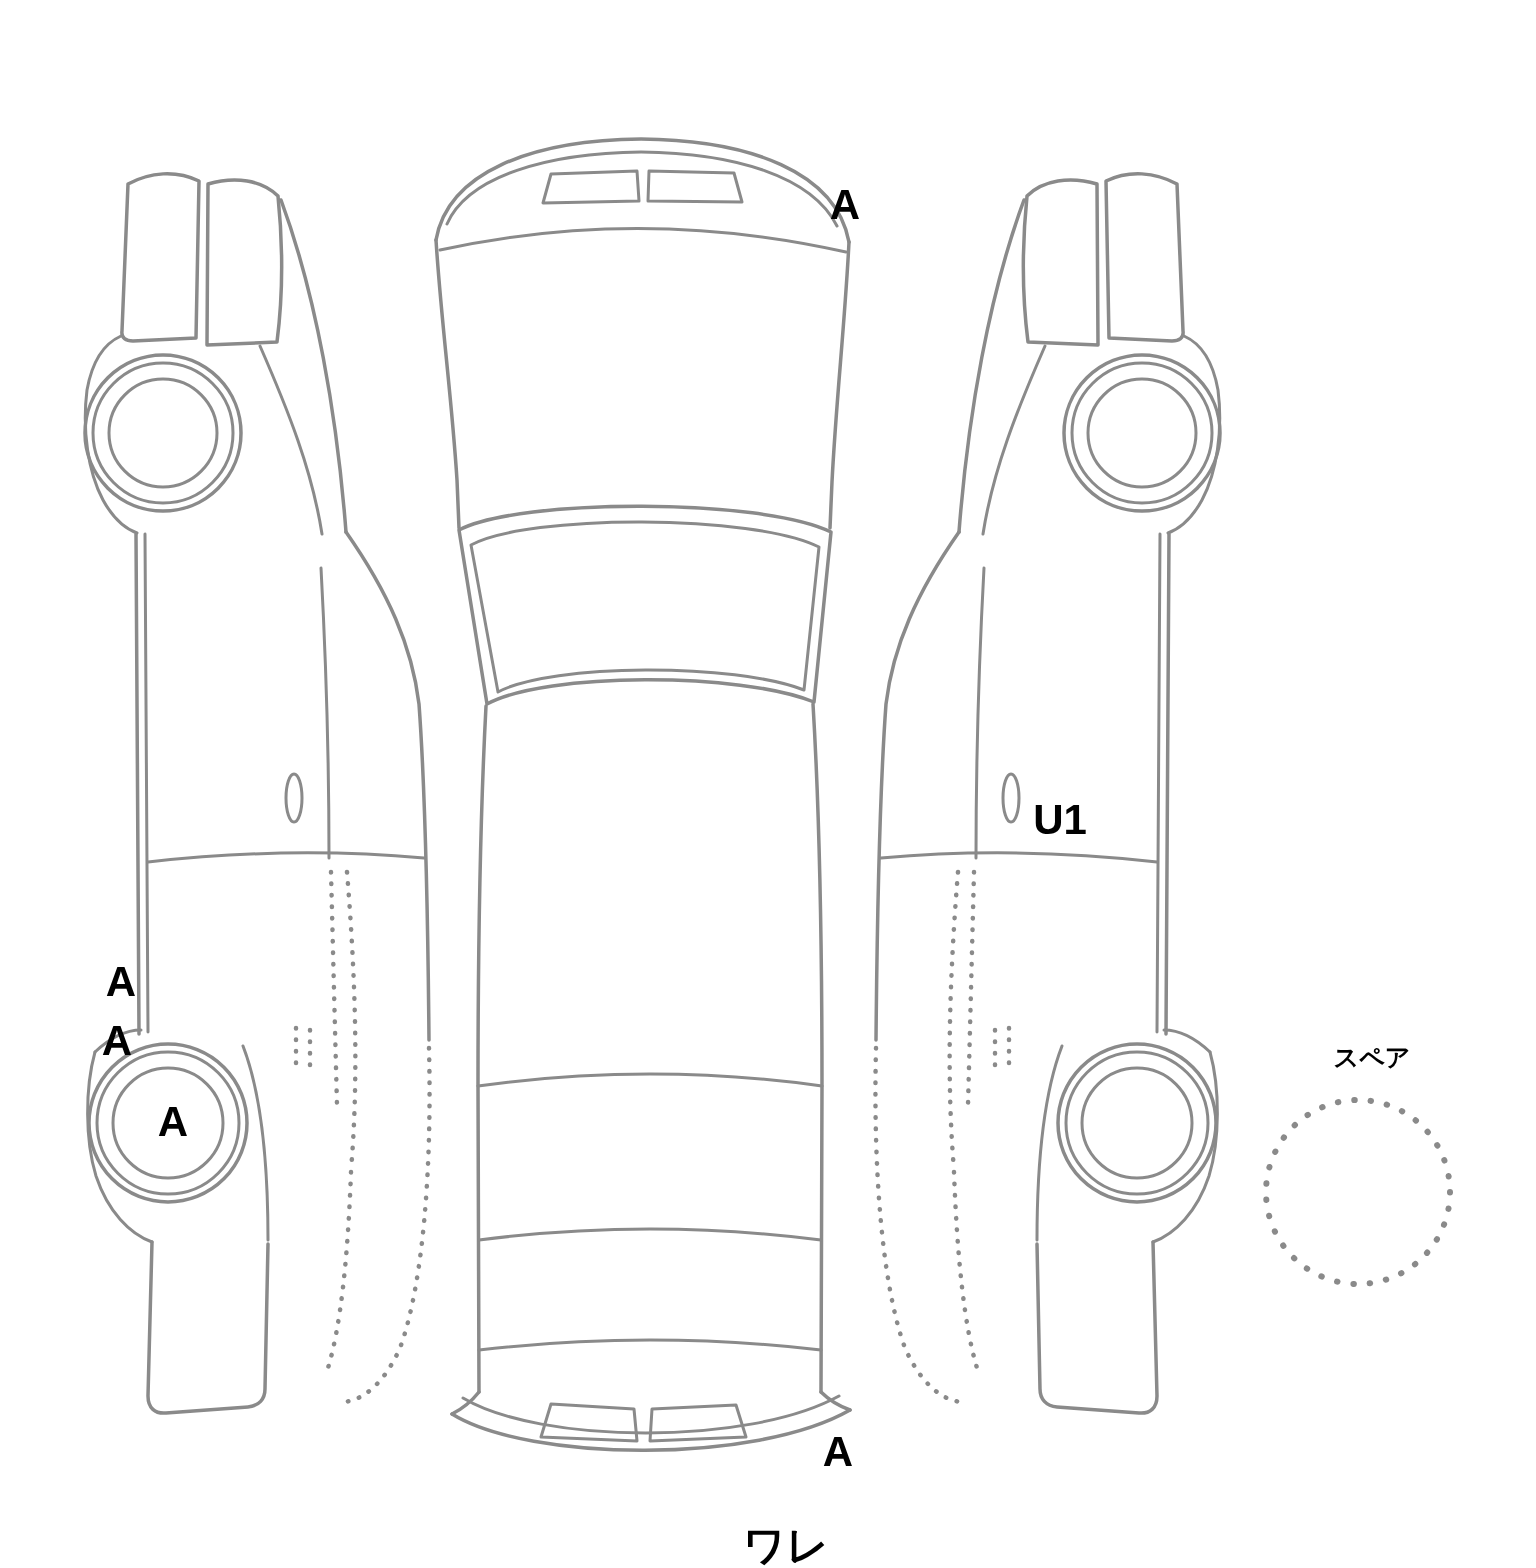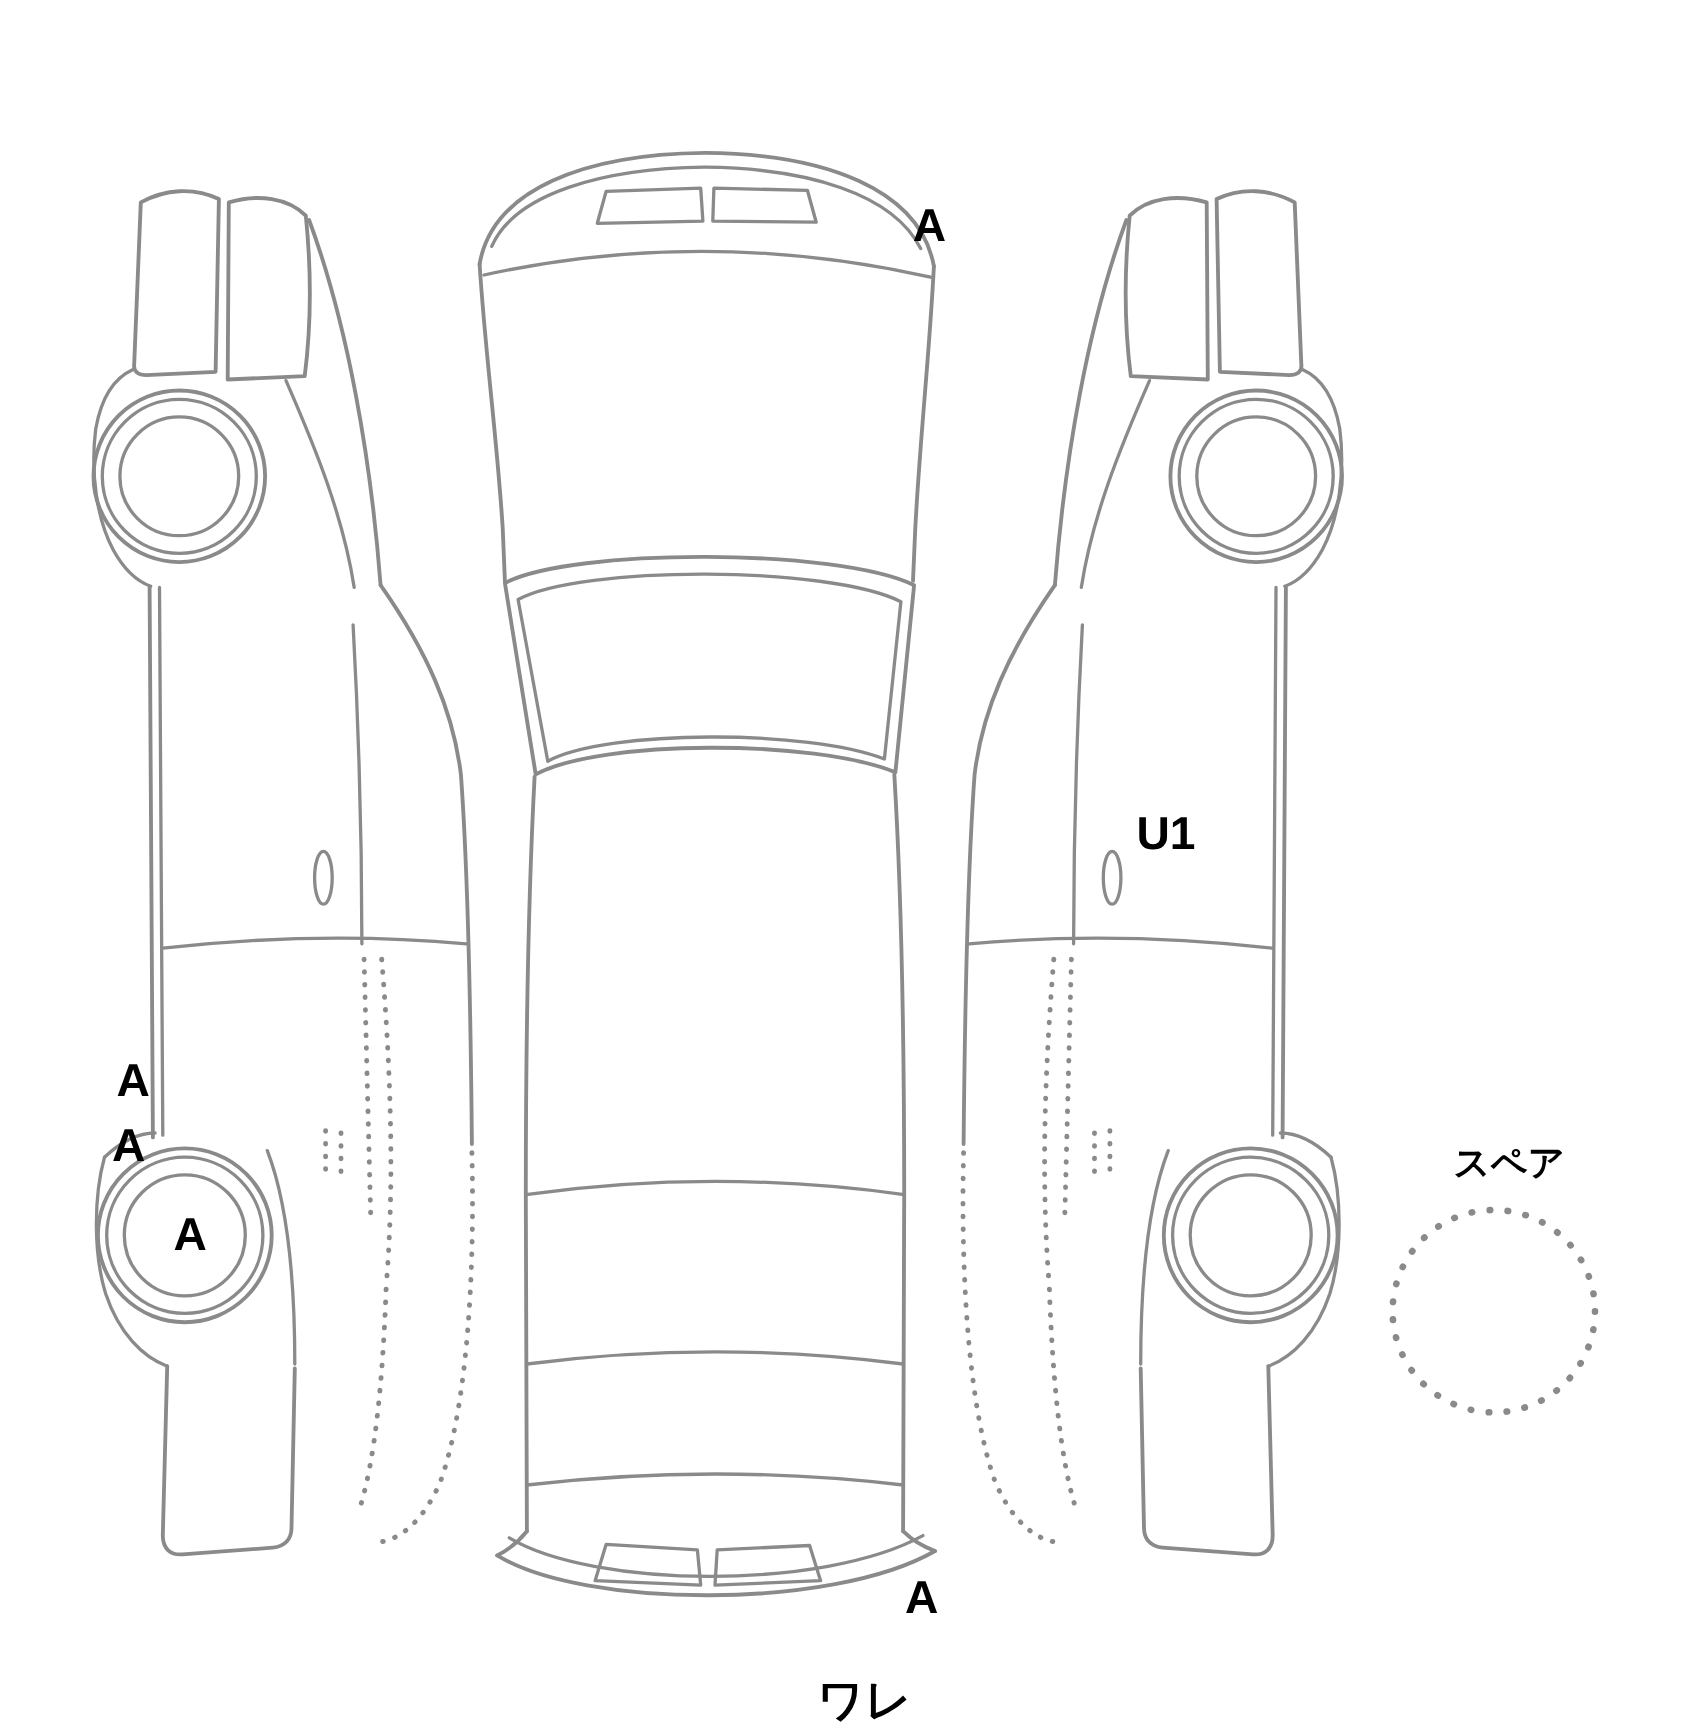--- a/index.html
+++ b/index.html
@@ -22,21 +22,21 @@
   .dot-big{fill:none;stroke:var(--line);stroke-width:6;stroke-dasharray:0.5 16;stroke-linecap:round;}
   .ann{
     position:absolute;
     transform:translate(-50%,-50%);
     color:var(--text);
     font-size:42px;
     font-weight:600;
     line-height:1;
     white-space:nowrap;
   }
-  .ann.small{font-size:33px;}
+  .ann.small{font-size:25px;}
 </style>
 </head>
 <body>
 
 <div class="stage">
 
   <svg width="1536" height="1568" viewBox="0 0 1536 1568" xmlns="http://www.w3.org/2000/svg">
 
     <g>
 
@@ -108,21 +108,21 @@
 
     <use href="#side-view" transform="matrix(-1 0 0 1 1305 0)"></use>
 
     <g>
       <circle class="dot-big" cx="1358" cy="1192" r="92"></circle>
     </g>
   </svg>
 
   <span class="ann" style="left:845px;top:205px">A</span>
 
-  <span class="ann" style="left:1060px;top:758px">U1</span>
+  <span class="ann" style="left:1060px;top:820px">U1</span>
 
   <span class="ann" style="left:121px;top:982px">A</span>
 
   <span class="ann" style="left:117px;top:1041px">A</span>
 
   <span class="ann" style="left:173px;top:1122px">A</span>
 
   <span class="ann" style="left:786px;top:1546px">ワレ</span>
 
   <span class="ann" style="left:838px;top:1452px">A</span>

